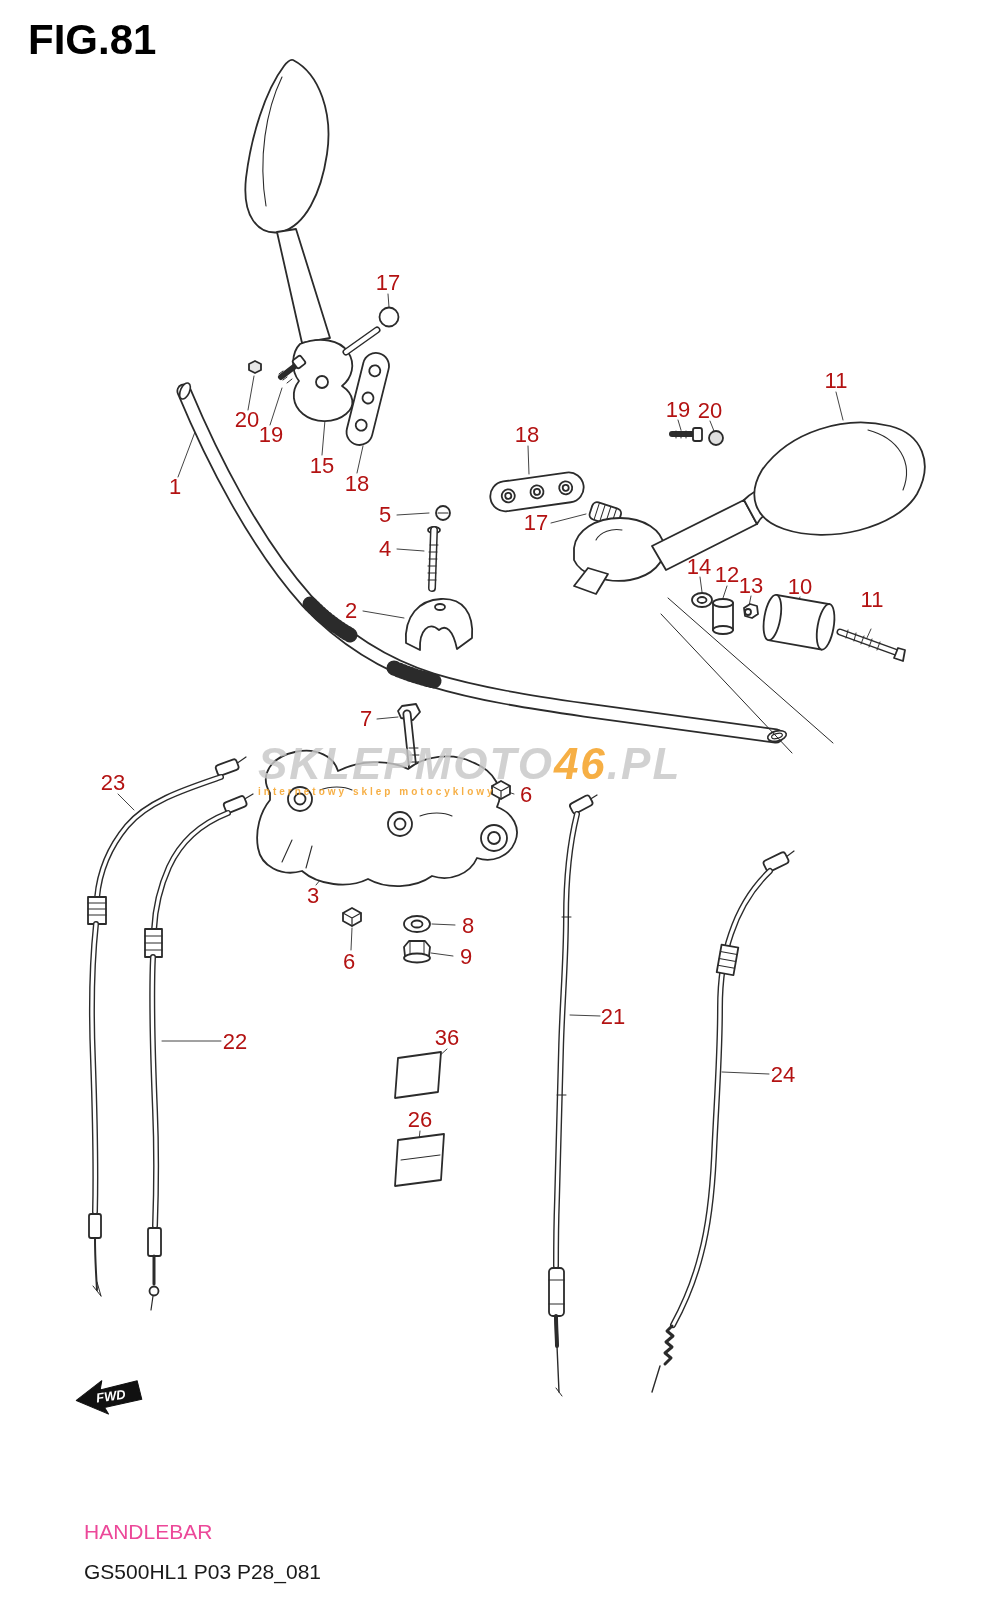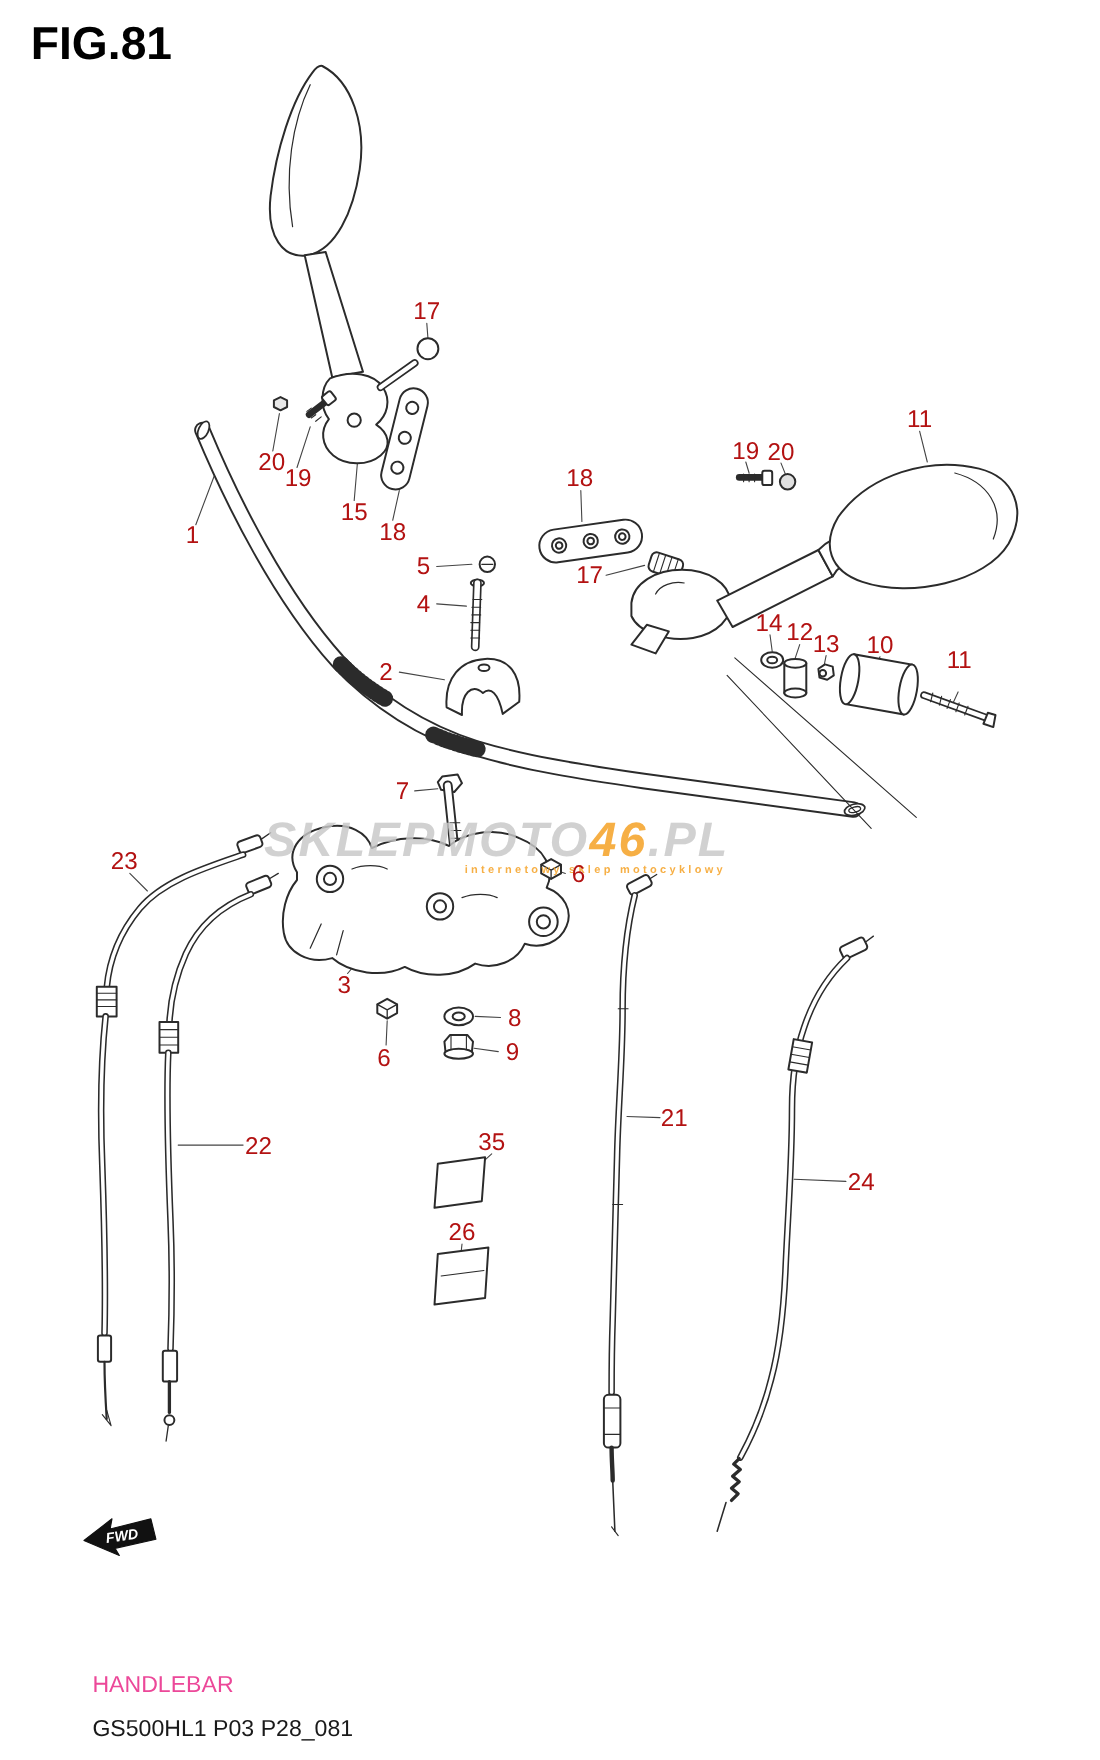--- a/index.html
+++ b/index.html
@@ -4,21 +4,21 @@
 <style>
   html,body{margin:0;padding:0;background:#fff;}
   .stage{position:relative;width:1000px;height:1600px;background:#fff;overflow:hidden;
          font-family:"Liberation Sans",sans-serif;}
   .stage svg{position:absolute;left:0;top:0;}
   .fig-title{position:absolute;left:28px;top:16px;font-size:42px;font-weight:700;color:#000;text-align:center;}
   .callout{position:absolute;transform:translate(-50%,-50%);font-size:22px;color:#b31212;
            line-height:1;white-space:nowrap;}
   .footer-code{position:absolute;left:84px;top:1560px;font-size:21px;color:#1a1a1a;}
   .footer-name{position:absolute;left:84px;top:1520px;font-size:21px;color:#ec4899;}
-  .watermark{position:absolute;left:240px;top:740px;width:420px;text-align:right;
+  .watermark{position:absolute;left:258px;top:740px;width:420px;text-align:left;
              opacity:.82;pointer-events:none;}
   .wm-main{font-size:44px;font-weight:bold;font-style:italic;letter-spacing:2px;line-height:1.1;}
   .wm-g{color:#c8c8c8;}
   .wm-o{color:#f59e1d;}
   .wm-sub{font-size:10px;font-weight:bold;color:#f59e1d;letter-spacing:3px;margin-top:-2px;}
 </style>
 </head>
 <body>
 
 <div class="stage">
@@ -323,16 +323,16 @@
   <div class="callout" style="left:357px;top:484px">18</div>
   <div class="callout" style="left:527px;top:435px">18</div>
   <div class="callout" style="left:271px;top:435px">19</div>
   <div class="callout" style="left:678px;top:410px">19</div>
   <div class="callout" style="left:247px;top:420px">20</div>
   <div class="callout" style="left:710px;top:411px">20</div>
   <div class="callout" style="left:613px;top:1017px">21</div>
   <div class="callout" style="left:235px;top:1042px">22</div>
   <div class="callout" style="left:113px;top:783px">23</div>
   <div class="callout" style="left:783px;top:1075px">24</div>
-  <div class="callout" style="left:447px;top:1038px">35</div>
+  <div class="callout" style="left:447px;top:1038px">36</div>
   <div class="callout" style="left:420px;top:1120px">26</div>
 
 </div>
 
 </body></html>

